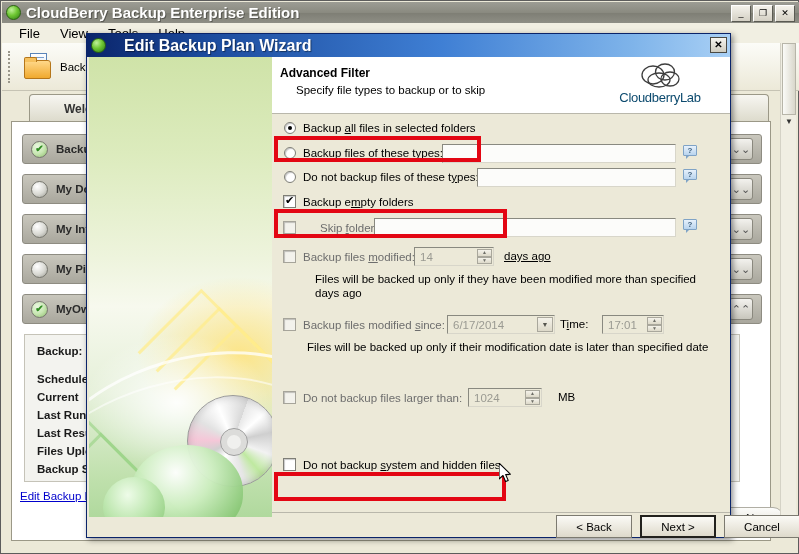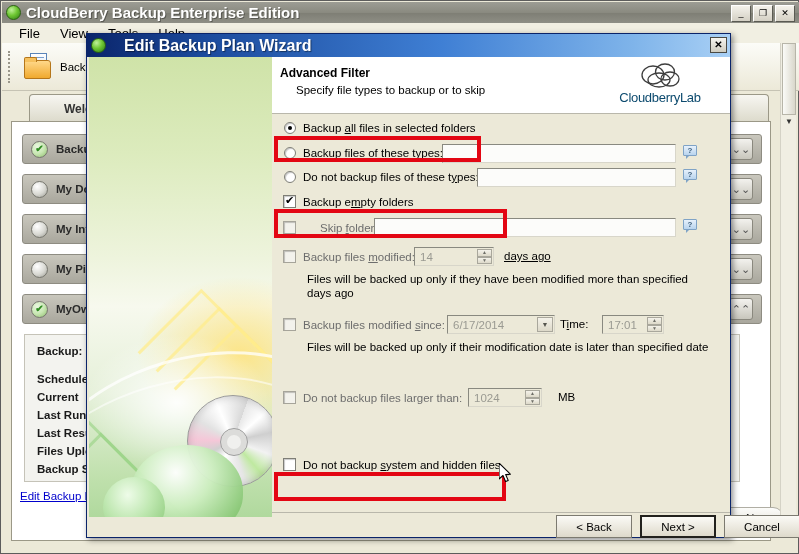--- a/index.html
+++ b/index.html
@@ -561,21 +561,21 @@
         <span class="lbl dim" style="margin-left:7px;"><span>Backup files </span><u>m</u><span>odified:</span></span>
       </div>
       <div class="spin" style="position:absolute; left:142px; top:133px; width:80px;">
         <span class="val">14</span>
         <span class="btns">
             <span>▲</span>
             <span>▼</span>
           </span>
       </div>
       <span class="lbl" style="position:absolute; left:232px; top:136px;text-decoration:underline;">days ago</span>
-      <div class="note" style="left:35px; top:158px; width:390px;">Files will be backed up only if they have been modified more than specified days ago</div>
+      <div class="note" style="left:43px; top:158px; width:390px;">Files will be backed up only if they have been modified more than specified days ago</div>
 
       <div class="row" style="left:11px; top:204px;align-items:flex-end;">
         <span class="cbx dim"></span>
         <span class="lbl dim" style="margin-left:7px;"><span>Backup files modified </span><u>s</u><span>ince:</span></span>
       </div>
       <div class="combo" style="position:absolute; left:175px; top:201px; width:108px;">
         <span class="val">6/17/2014</span>
         <span class="arrow">▼</span>
       </div>
       <span class="lbl" style="position:absolute; left:288px; top:204px;"><span>T</span><u>i</u><span>me:</span></span>

